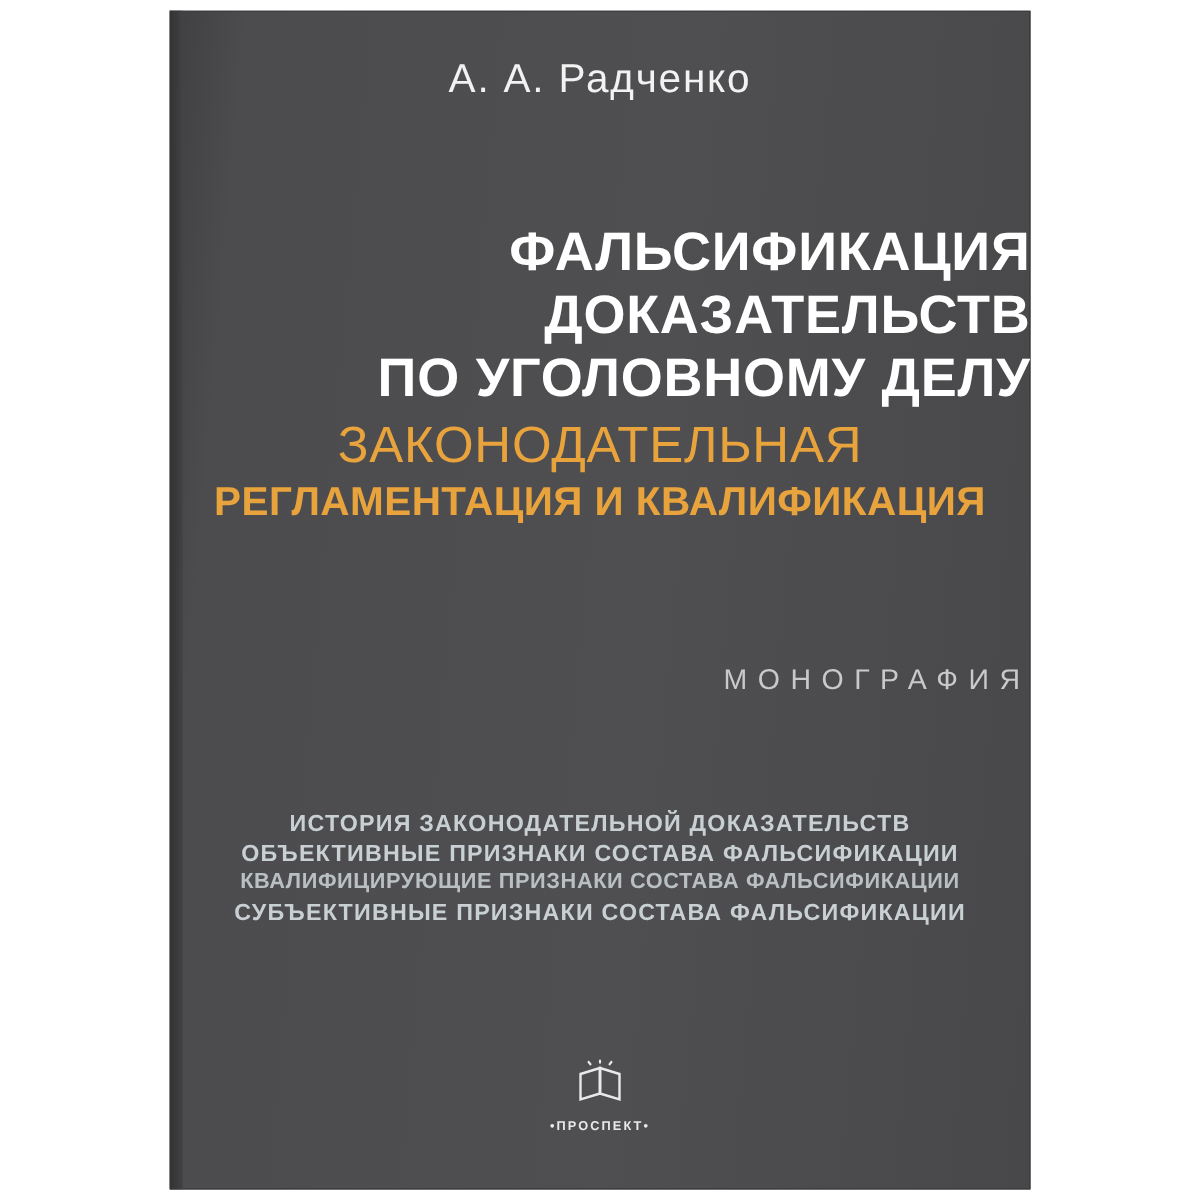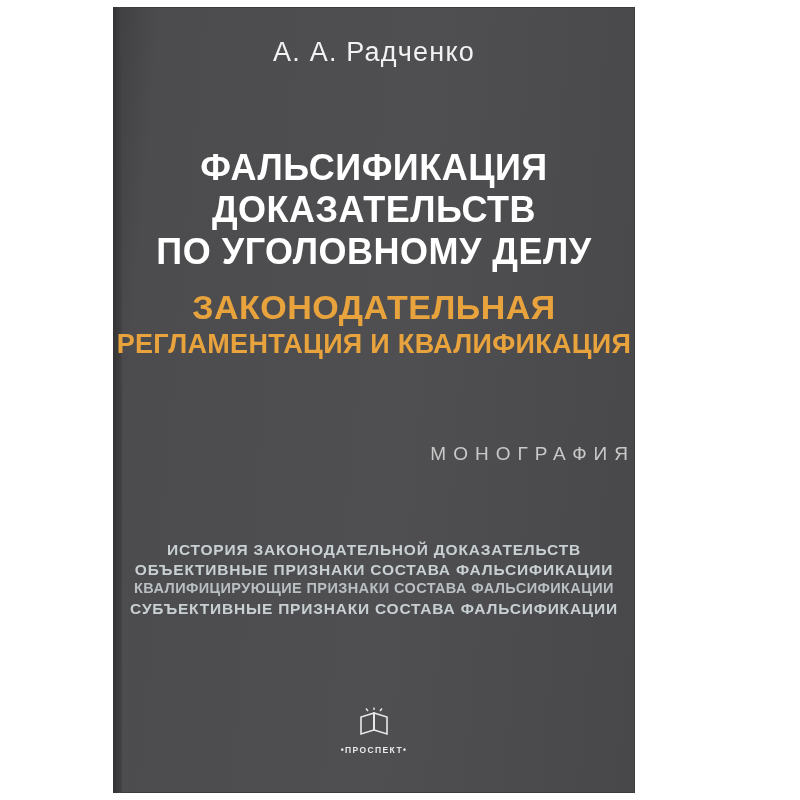--- a/index.html
+++ b/index.html
@@ -16,27 +16,26 @@
   .page {
     position: relative;
     width: 800px;
     height: 800px;
     background: #ffffff;
   }
   .cover {
     position: absolute;
     left: 113px;
     top: 7px;
-    width: 494px;
+    width: 574px;
     height: 786px;
     background: #4b4b4d;
     background: linear-gradient(95deg, #3f3f41 0%, #4c4c4e 8%, #4f4f51 55%, #48484a 100%);
     box-shadow: 0 0 0 1px #3d3d3f inset;
     overflow: hidden;
-    padding-left: 28px;
   }
   .spine {
     position: absolute;
     left: 0;
     top: 0;
     width: 9px;
     height: 100%;
     background: linear-gradient(90deg, #333335 0%, #3b3b3d 60%, #444446 100%);
   }
   .author {
@@ -57,28 +56,29 @@
     top: 140px;
     text-align: center;
   }
   .title-line {
     color: #ffffff;
     font-size: 36px;
     font-weight: bold;
     line-height: 42px;
     letter-spacing: 0.5px;
     white-space: nowrap;
+    text-align: right;
   }
   .title-accent-1 {
     color: #e8a33d;
     font-size: 34px;
-    font-weight: bold;
+    font-weight: normal;
     line-height: 44px;
     letter-spacing: 0.5px;
-    margin-top: 12px;
+    margin-top: 2px;
     white-space: nowrap;
   }
   .title-accent-2 {
     color: #e8a33d;
     font-size: 27px;
     font-weight: bold;
     line-height: 30px;
     letter-spacing: 0.3px;
     white-space: nowrap;
   }

